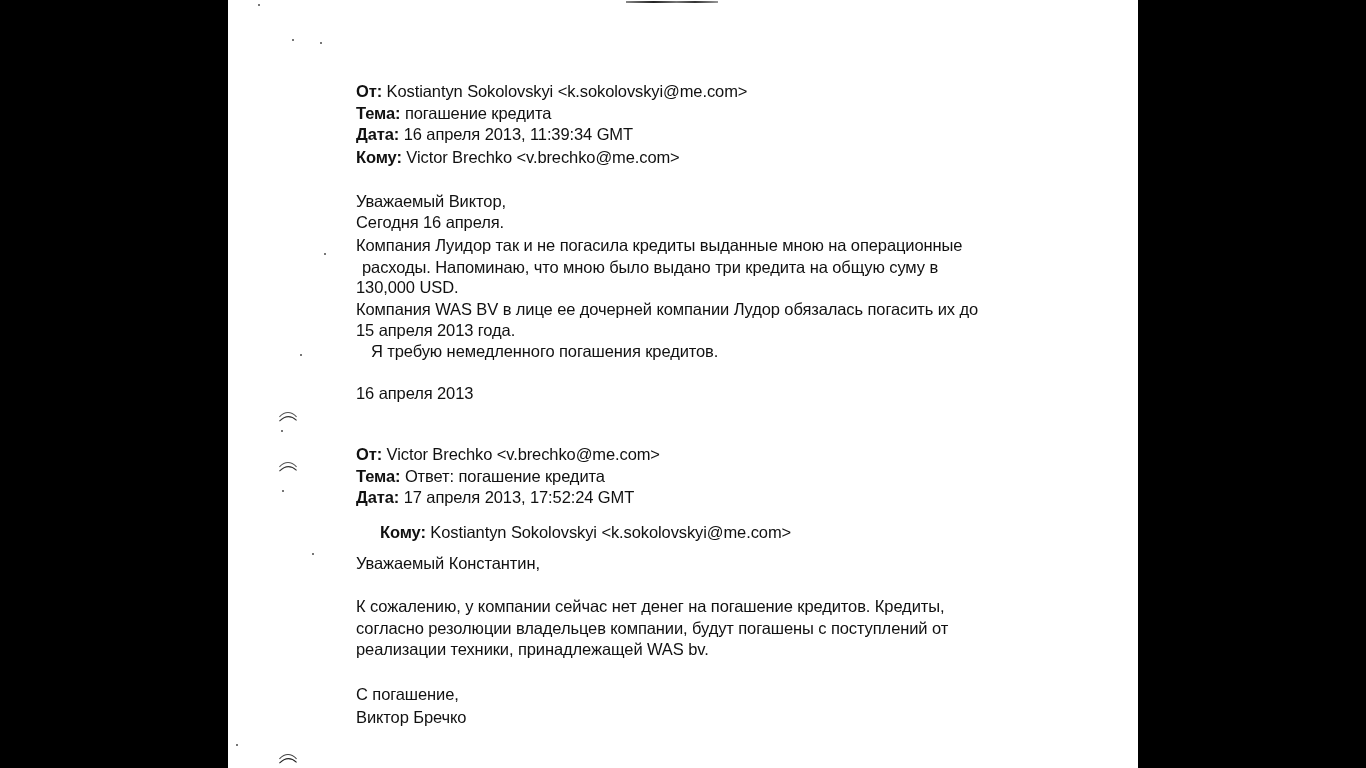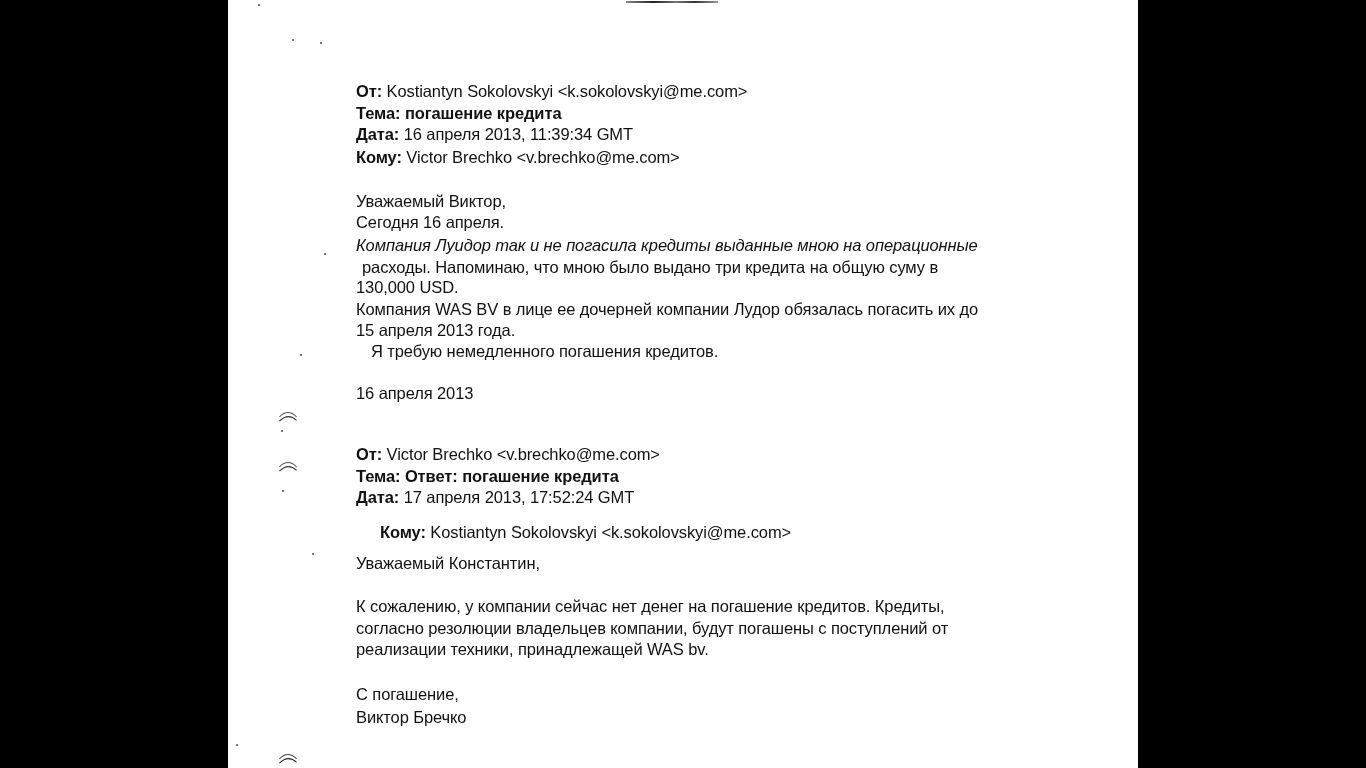--- a/index.html
+++ b/index.html
@@ -47,21 +47,21 @@
     }
     .email {
       position: absolute;
       left: 128px;
       width: 760px;
     }
     .hdr-label {
       font-weight: bold;
     }
     .hdr-bold-value {
-      font-weight: bold;
+      font-weight: normal;
     }
 
     
     .punch {
       position: absolute;
       width: 24px;
       height: 12px;
     }
     .speck {
       position: absolute;
@@ -113,21 +113,21 @@
         <span class="hdr-label">Дата:</span>
         <span>16 апреля 2013, 11:39:34 GMT</span>
       </div>
       <div class="line" style="top:66px;">
         <span class="hdr-label">Кому:</span>
         <span>Victor Brechko &lt;v.brechko@me.com&gt;</span>
       </div>
 
       <div class="line" style="top:110px;">Уважаемый Виктор,</div>
       <div class="line" style="top:131px;">Сегодня 16 апреля.</div>
-      <div class="line" style="top:154px;font-style:italic;">Компания Луидор так и не погасила кредиты выданные мною на операционные</div>
+      <div class="line" style="top:154px;">Компания Луидор так и не погасила кредиты выданные мною на операционные</div>
       <div class="line" style="top:176px;margin-left:6px;">расходы. Напоминаю, что мною было выдано три кредита на общую суму в</div>
       <div class="line" style="top:196px;">130,000 USD.</div>
       <div class="line" style="top:218px;">Компания WAS BV  в лице ее дочерней компании Лудор обязалась погасить их до</div>
       <div class="line" style="top:239px;">15 апреля 2013 года.</div>
       <div class="line" style="top:260px;margin-left:15px;">Я требую немедленного погашения кредитов.</div>
       <div class="line" style="top:302px;">16 апреля 2013</div>
     </div>
 
     <div class="email text" style="top:444px;">
       <div class="line" style="top:0px;">

